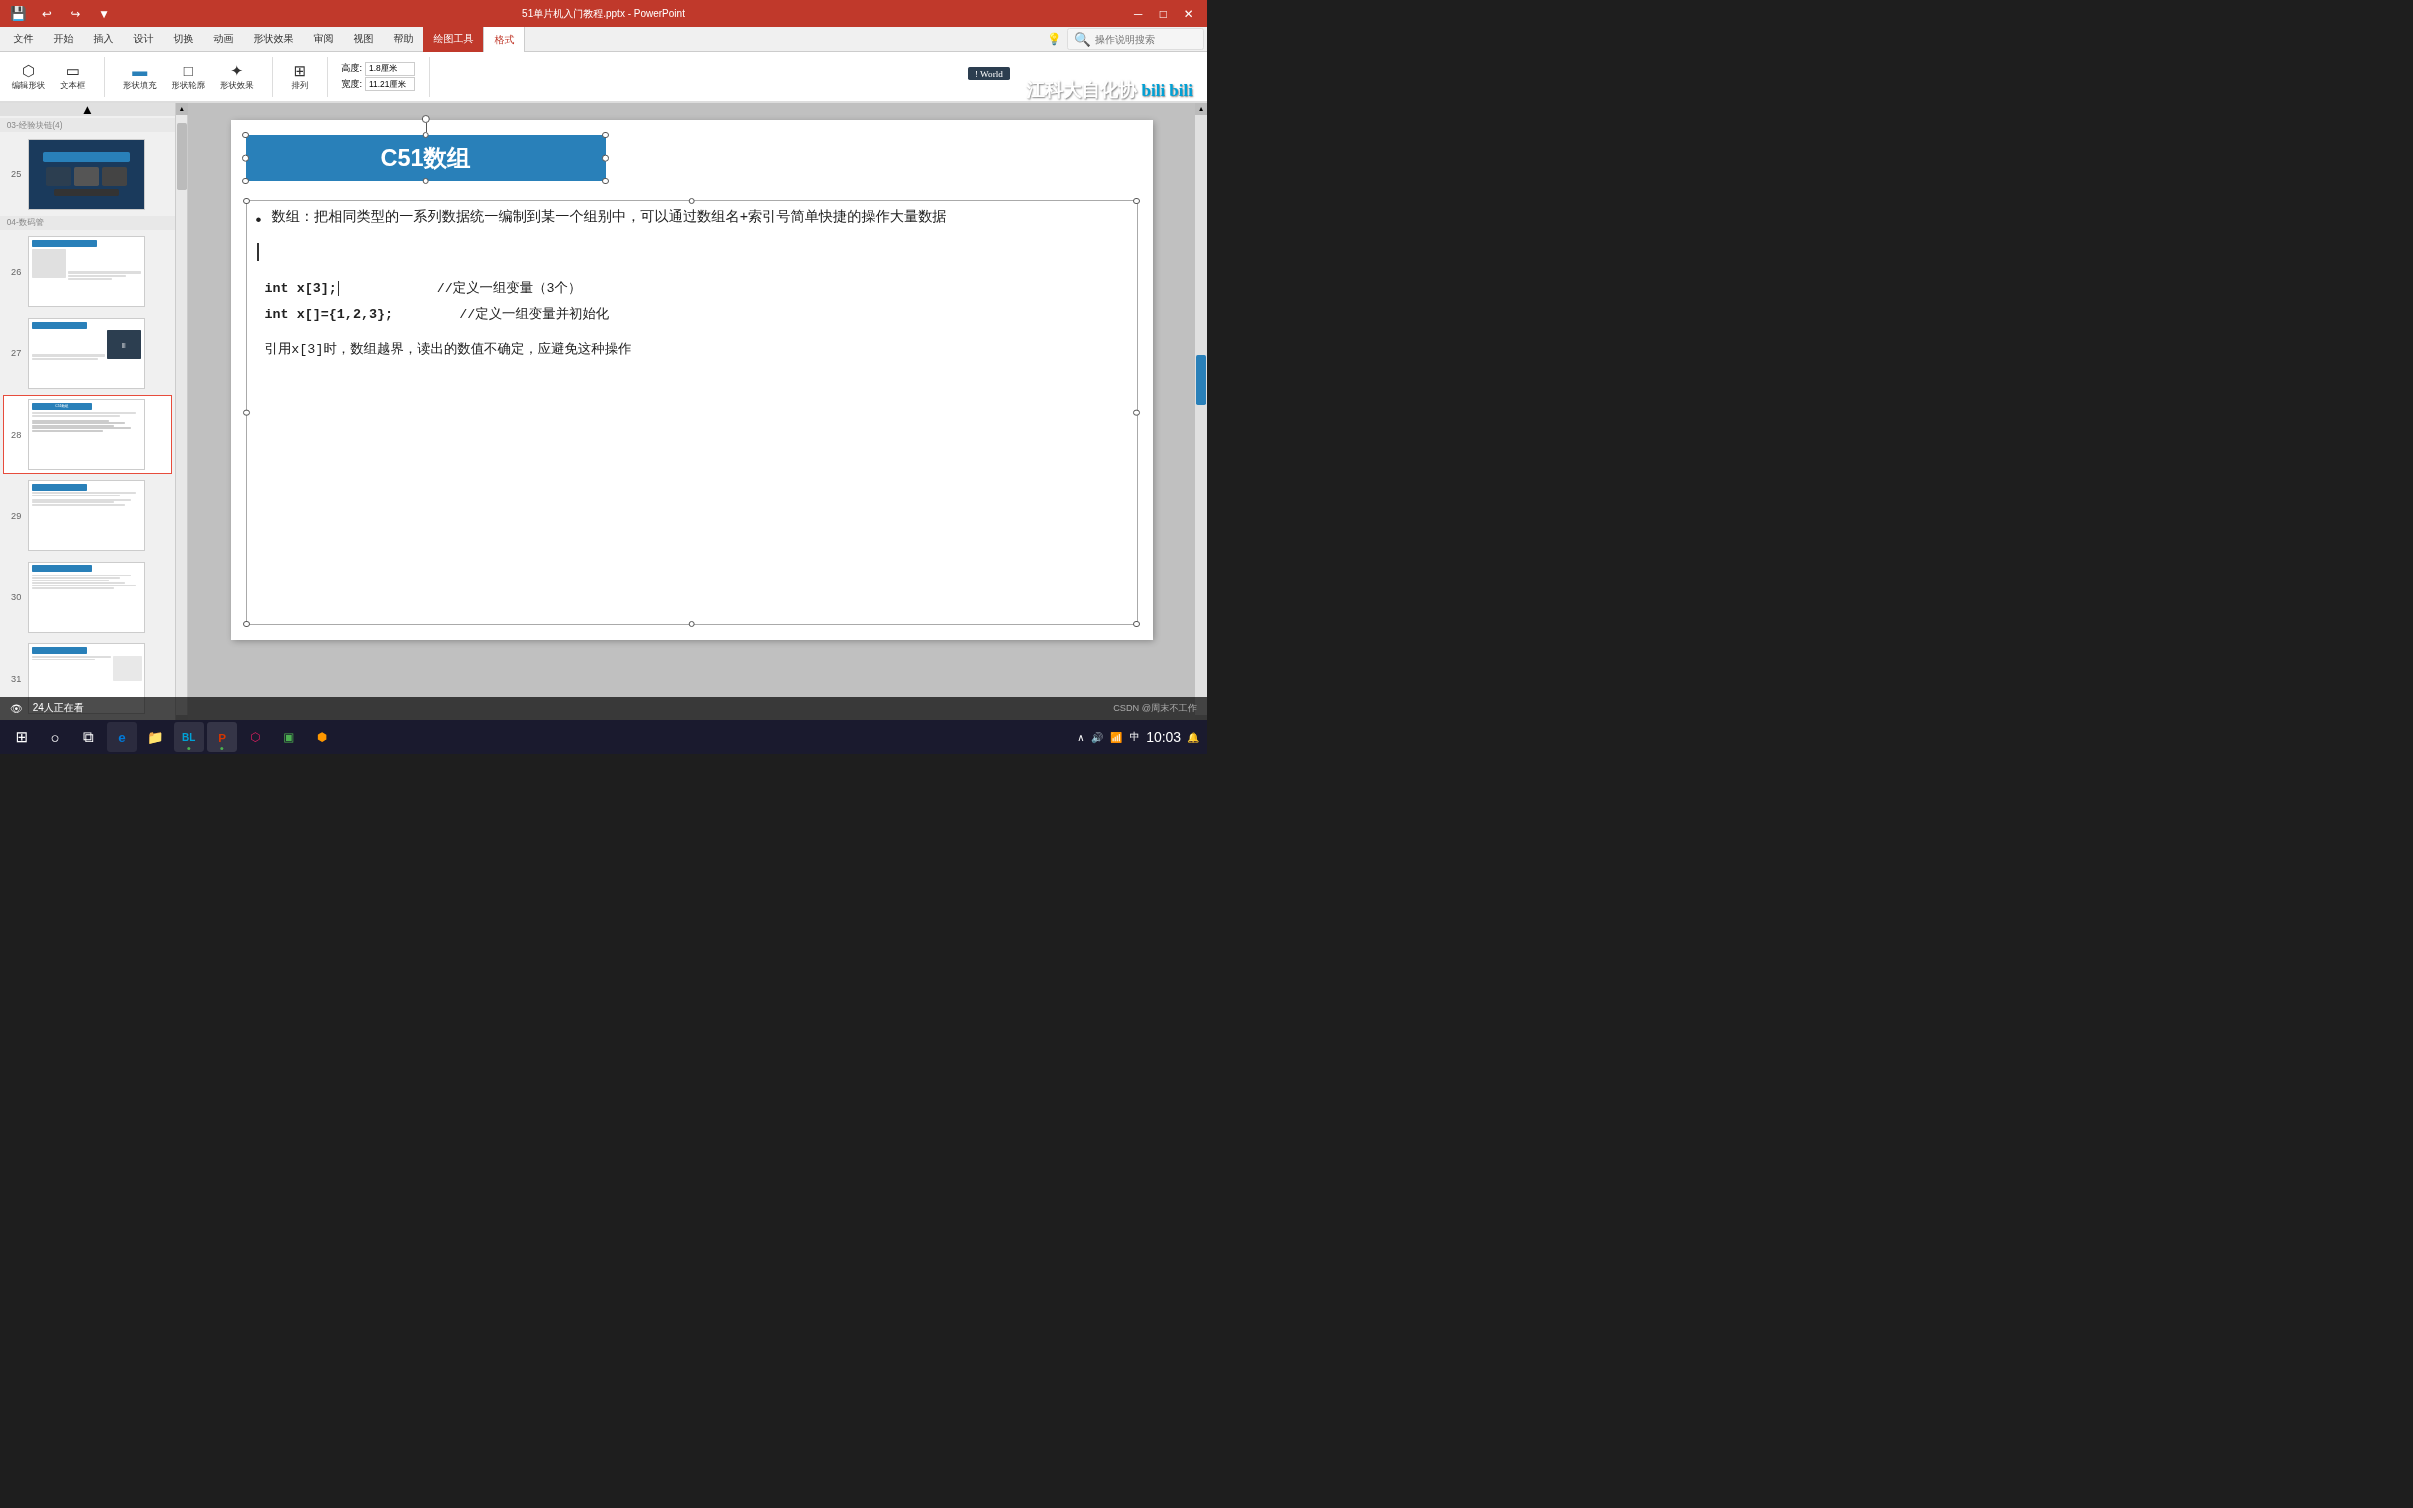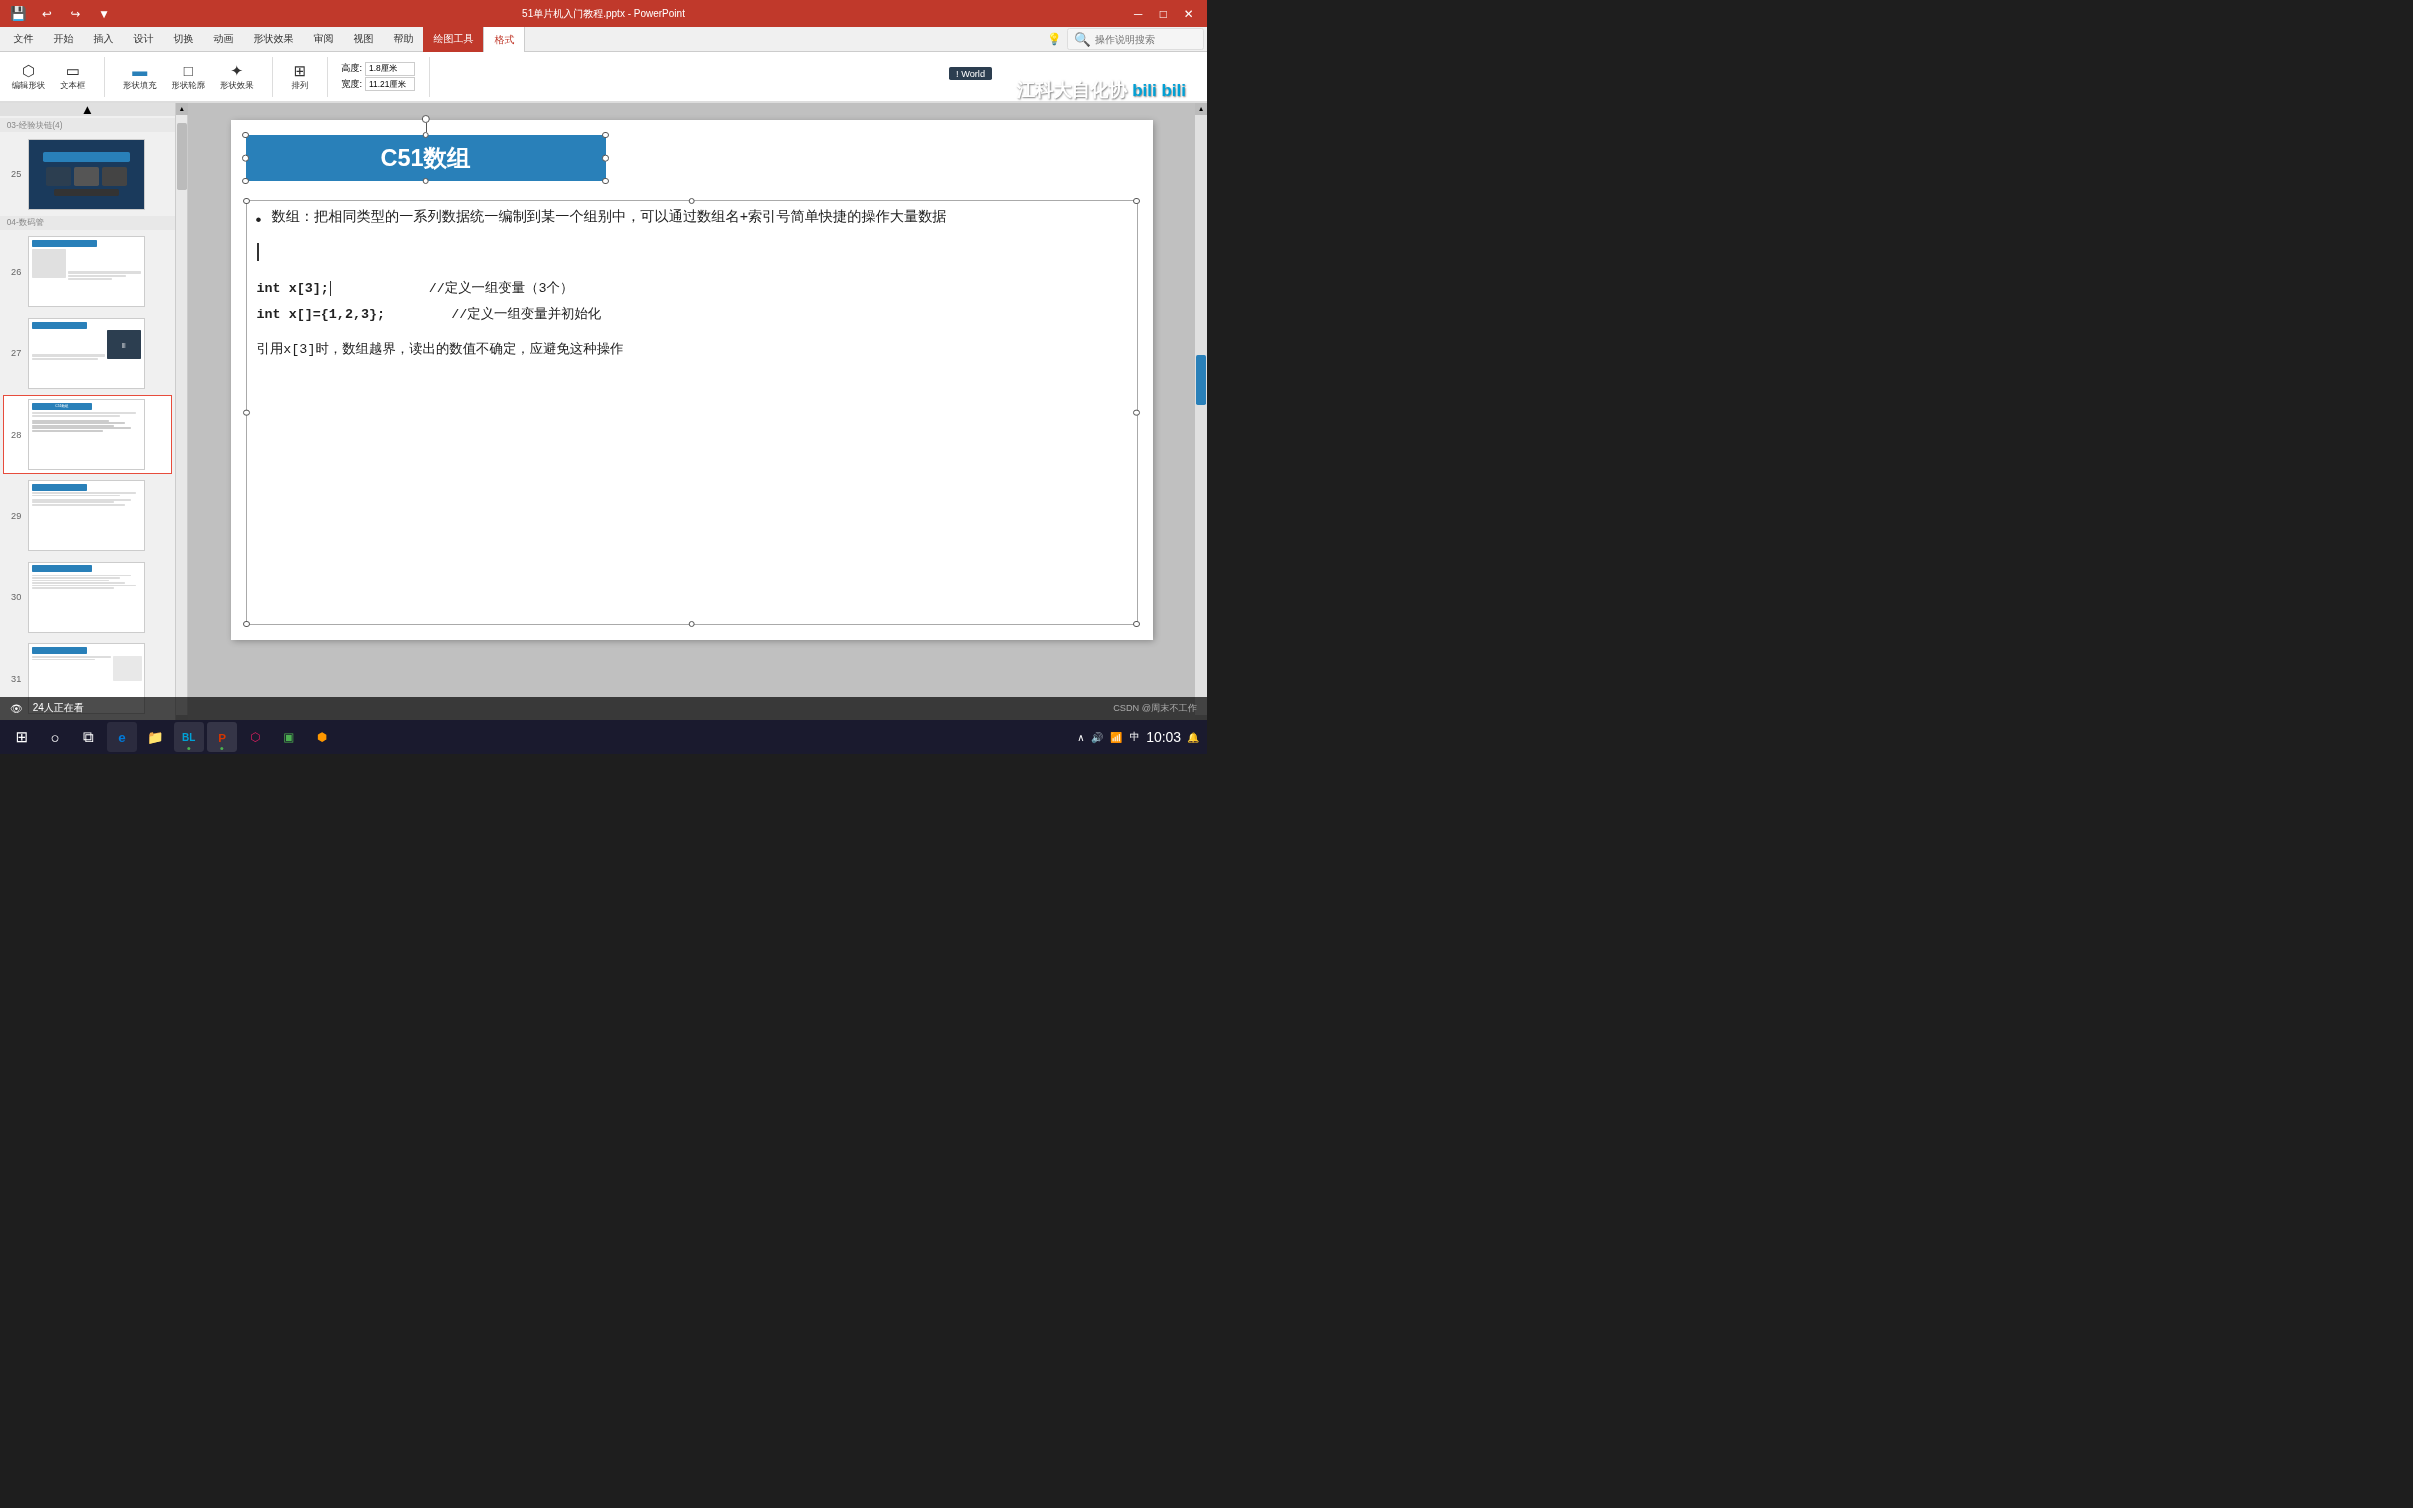--- a/index.html
+++ b/index.html
@@ -254,21 +254,21 @@
     .bullet-dot {
       margin-right: 10px;
       font-size: 17px;
       margin-top: 1.7px;
     }
     .code-section {
       font-family: 'Courier New', monospace;
       font-size: 13.4px;
       line-height: 1.9;
       margin-top: 13.4px;
-      margin-left: 1px;
+      margin-left: 9px;
     }
     .code-line {
       display: flex;
       gap: 34px;
     }
     .code-keyword { font-weight: bold; }
     .code-comment { color: #222; }
 
     .cursor-blink {
       display: inline-block;
@@ -397,24 +397,25 @@
       width: 3.4px;
       height: 3.4px;
       background: #4CAF50;
       border-radius: 50%;
     }
 
     
     #brand-watermark {
       position: absolute;
       top: 45px;
-      right: 21px;
-      display: flex;
-      align-items: center;
-      gap: 20px;
+      right: 14px;
+      display: flex;
+      align-items: center;
+      gap: 12px;
+      font-family: Liberation Serif, serif;
     }
     .brand-text {
       font-size: 18.4px;
       color: white;
       font-weight: bold;
       text-shadow: 0.8px 0.8px 1.7px rgba(0,0,0,0.5);
       margin-top: 32px;
     }
     .bilibili-logo {
       color: #00a1d6;

